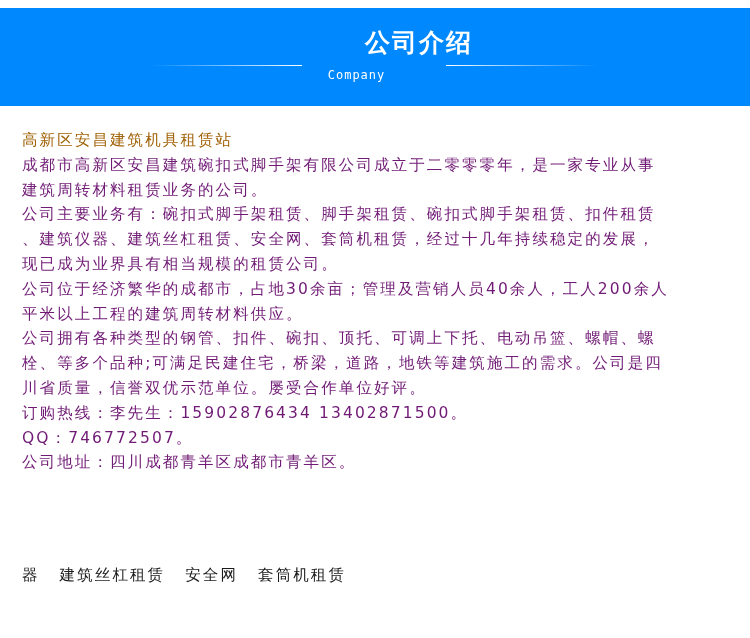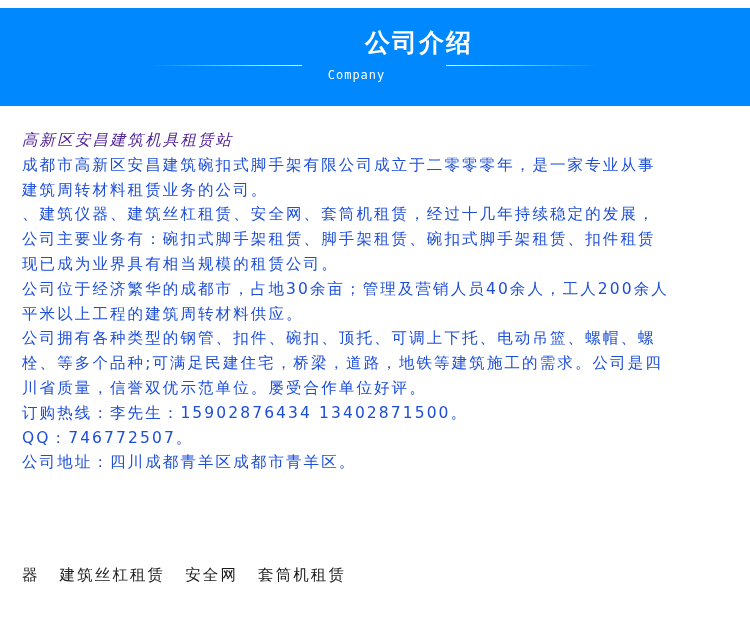--- a/index.html
+++ b/index.html
@@ -9,42 +9,42 @@
     .header-title { position: absolute; left: 0; width: 750px; top: 26px; text-align: center;
                     color: #ffffff; font-size: 25px; font-weight: bold; letter-spacing: 2px; line-height: 34px; padding-left: 44px; }
     .header-sub { position: absolute; left: 0; width: 713px; top: 67px; text-align: center;
                   color: #ffffff; font-size: 12px; letter-spacing: 1px; line-height: 16px;
                   font-family: "DejaVu Sans Mono", "Liberation Mono", monospace; }
     .deco-line-left { position: absolute; top: 57px; left: 150px; width: 152px; height: 1px;
                       background: linear-gradient(to right, rgba(255,255,255,0) 0%, rgba(255,255,255,0.3) 30%, #ffffff 100%); }
     .deco-line-right { position: absolute; top: 57px; left: 446px; width: 152px; height: 1px;
                        background: linear-gradient(to right, #ffffff 0%, rgba(255,255,255,0.3) 70%, rgba(255,255,255,0) 100%); }
     .content { position: absolute; left: 22px; top: 128px; width: 710px; }
-    .line { font-size: 15.5px; line-height: 24.8px; color: #1d4ed8; letter-spacing: 2.1px; white-space: nowrap; }
-    .line.red { color: #4c1d95; font-style: italic; }
+    .line { font-size: 15.5px; line-height: 24.8px; color: #701a75; letter-spacing: 2.1px; white-space: nowrap; }
+    .line.red { color: #a16207; }
     .products { position: absolute; left: 22px; top: 562px; width: 712px; }
     .prod-line { font-size: 15.5px; line-height: 26px; color: #1a1a1a; letter-spacing: 2.1px; white-space: nowrap; }
     .gap { display: inline-block; }
   </style>
 </head>
 <body>
 
 <div class="header-band">
   <div class="deco-line-left"></div>
   <div class="deco-line-right"></div>
 </div>
 <div class="header-title">公司介绍</div>
 <div class="header-sub">Company</div>
 
 <div class="content">
   <div class="line red">高新区安昌建筑机具租赁站</div>
   <div class="line">成都市高新区安昌建筑碗扣式脚手架有限公司成立于二零零零年，是一家专业从事</div>
   <div class="line">建筑周转材料租赁业务的公司。</div>
+  <div class="line">公司主要业务有：碗扣式脚手架租赁、脚手架租赁、碗扣式脚手架租赁、扣件租赁</div>
   <div class="line">、建筑仪器、建筑丝杠租赁、安全网、套筒机租赁，经过十几年持续稳定的发展，</div>
-  <div class="line">公司主要业务有：碗扣式脚手架租赁、脚手架租赁、碗扣式脚手架租赁、扣件租赁</div>
   <div class="line">现已成为业界具有相当规模的租赁公司。</div>
   <div class="line">公司位于经济繁华的成都市，占地30余亩；管理及营销人员40余人，工人200余人</div>
   <div class="line">平米以上工程的建筑周转材料供应。</div>
   <div class="line">公司拥有各种类型的钢管、扣件、碗扣、顶托、可调上下托、电动吊篮、螺帽、螺</div>
   <div class="line">栓、等多个品种;可满足民建住宅，桥梁，道路，地铁等建筑施工的需求。公司是四</div>
   <div class="line">川省质量，信誉双优示范单位。屡受合作单位好评。</div>
   <div class="line">订购热线：李先生：15902876434 13402871500。</div>
   <div class="line">QQ：746772507。</div>
   <div class="line">公司地址：四川成都青羊区成都市青羊区。</div>
 </div>

